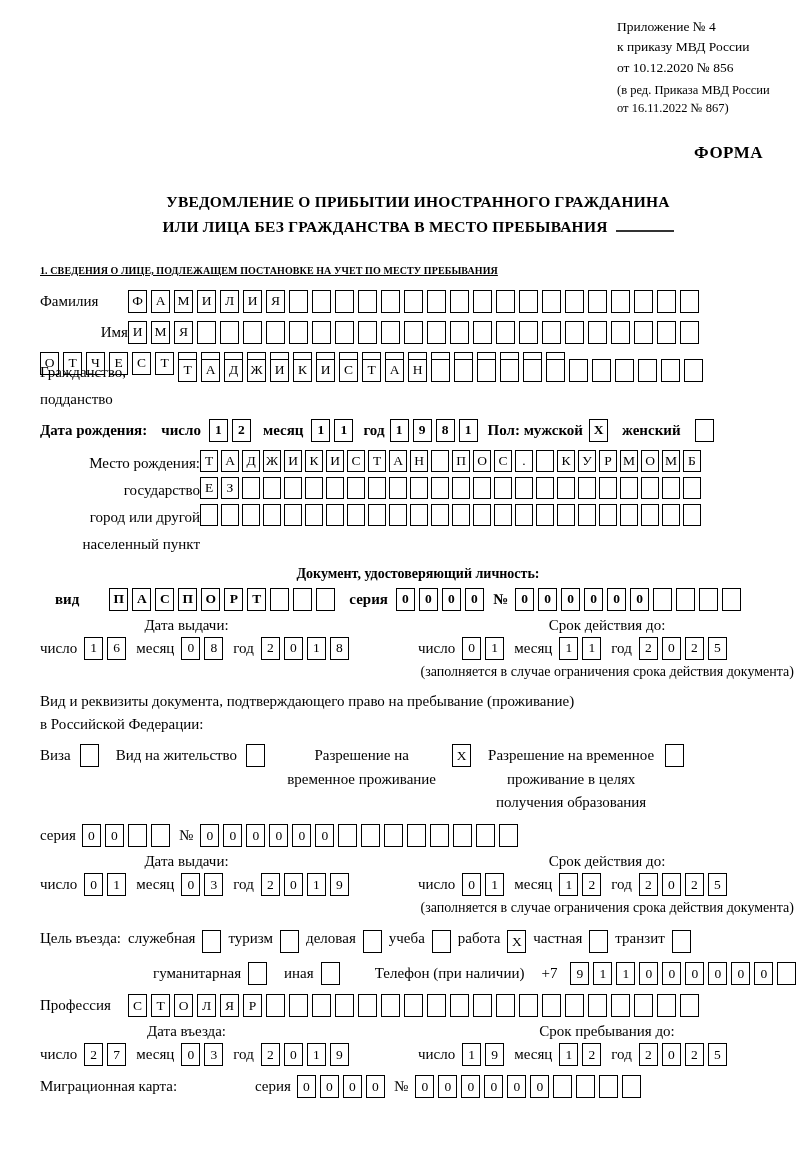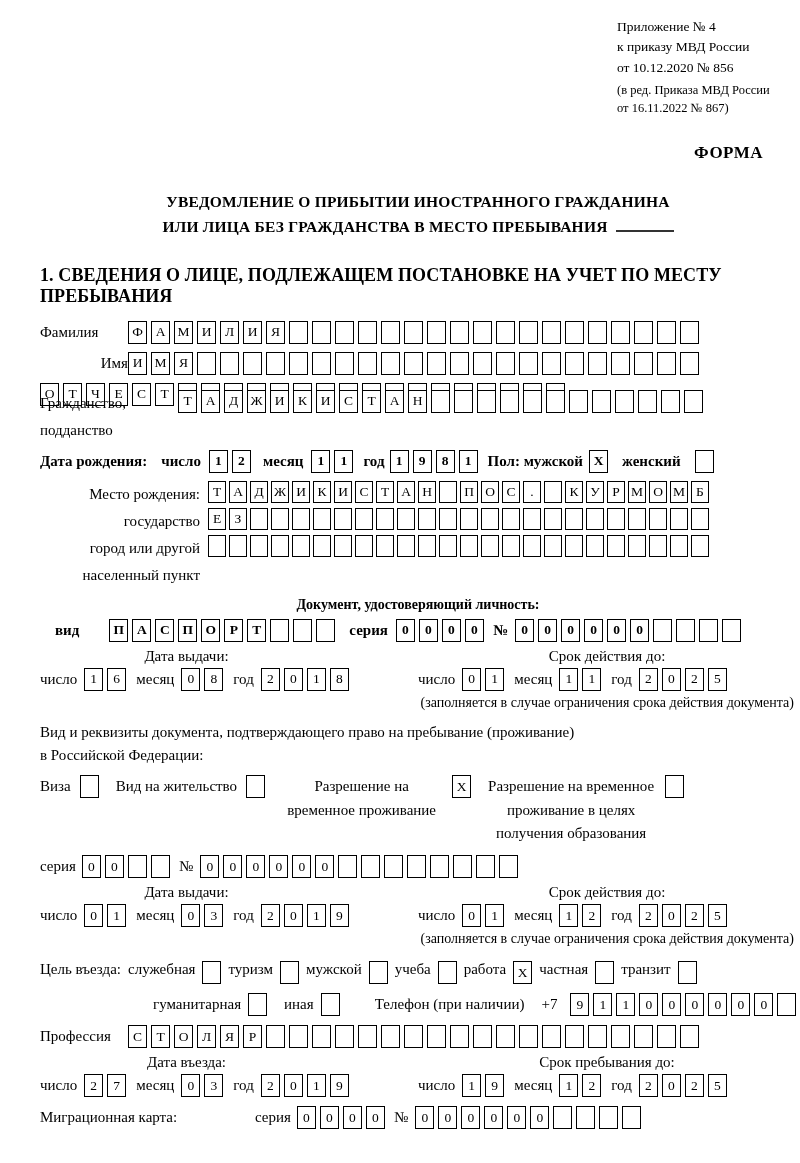--- a/index.html
+++ b/index.html
@@ -12,21 +12,21 @@
   .page { width: 800px; height: 1163px; padding: 17px 4px 0 40px; }
 
   
   .appendix { margin-left: 577px; width: 185px; font-size: 13.5px; line-height: 1.5; }
   .appendix .amend { font-size: 12.5px; margin-top: 3px; line-height: 1.45; }
   .form-label { text-align: right; padding-right: 33px; font-weight: bold; margin-top: 26px; font-size: 17px; letter-spacing: .5px; }
 
   
   .title { text-align: center; font-weight: bold; font-size: 15.5px; margin-top: 27px; line-height: 1.6; letter-spacing: .2px; }
   .blank-line { display: inline-block; width: 58px; border-bottom: 2px solid #333; height: 14px; margin-left: 8px; }
-  .section-heading { font-weight: bold; font-size: 18px; margin-top: 25px; letter-spacing: .1px; }
+  .section-heading { font-weight: bold; font-size: 10px; margin-top: 25px; letter-spacing: .1px; text-decoration: underline; }
 
   
   .comb { display: flex; gap: 4px; flex: 0 0 auto; }
   .cell, .box {
     width: 19px; height: 23px; border: 1.5px solid #000; background: #fff;
     display: flex; align-items: center; justify-content: center;
     font-size: 13.5px; flex: 0 0 auto; font-family: inherit;
   }
   .comb.tight { gap: 3px; }
   .comb.tight .cell { width: 18px; height: 22px; }
@@ -230,21 +230,21 @@
         <span class="cell">9</span>
         <span class="cell">8</span>
         <span class="cell">1</span>
       </div>
     <span class="lbl" style="margin:0 6px 0 10px;">Пол: мужской</span>
     <span class="box">X</span>
     <span class="lbl" style="margin:0 14px 0 14px;">женский</span>
     <span class="box"></span>
   </div>
 
-  <div class="row mt8" style="align-items:flex-start;gap:8px;">
+  <div class="row mt8" style="align-items:flex-start;">
     <span class="stack-label">
       <span>Место рождения:</span><br>
       <span>государство</span><br>
       <span>город или другой</span><br>
       <span>населенный пункт</span>
     </span>
     <div class="place-rows">
       <div class="comb tight">
           <span class="cell">Т</span>
           <span class="cell">А</span>
@@ -509,21 +509,21 @@
     </div>
   </div>
   <div class="small-note">(заполняется в случае ограничения срока действия документа)</div>
 
   <div class="purposes">
     <span class="lbl">Цель въезда:</span>
     <span class="lbl">служебная</span>
     <span class="box"></span>
     <span class="lbl">туризм</span>
     <span class="box"></span>
-    <span class="lbl">мужской</span>
+    <span class="lbl">деловая</span>
     <span class="box"></span>
     <span class="lbl">учеба</span>
     <span class="box"></span>
     <span class="lbl">работа</span>
     <span class="box">X</span>
     <span class="lbl">частная</span>
     <span class="box"></span>
     <span class="lbl">транзит</span>
     <span class="box"></span>
   </div>

